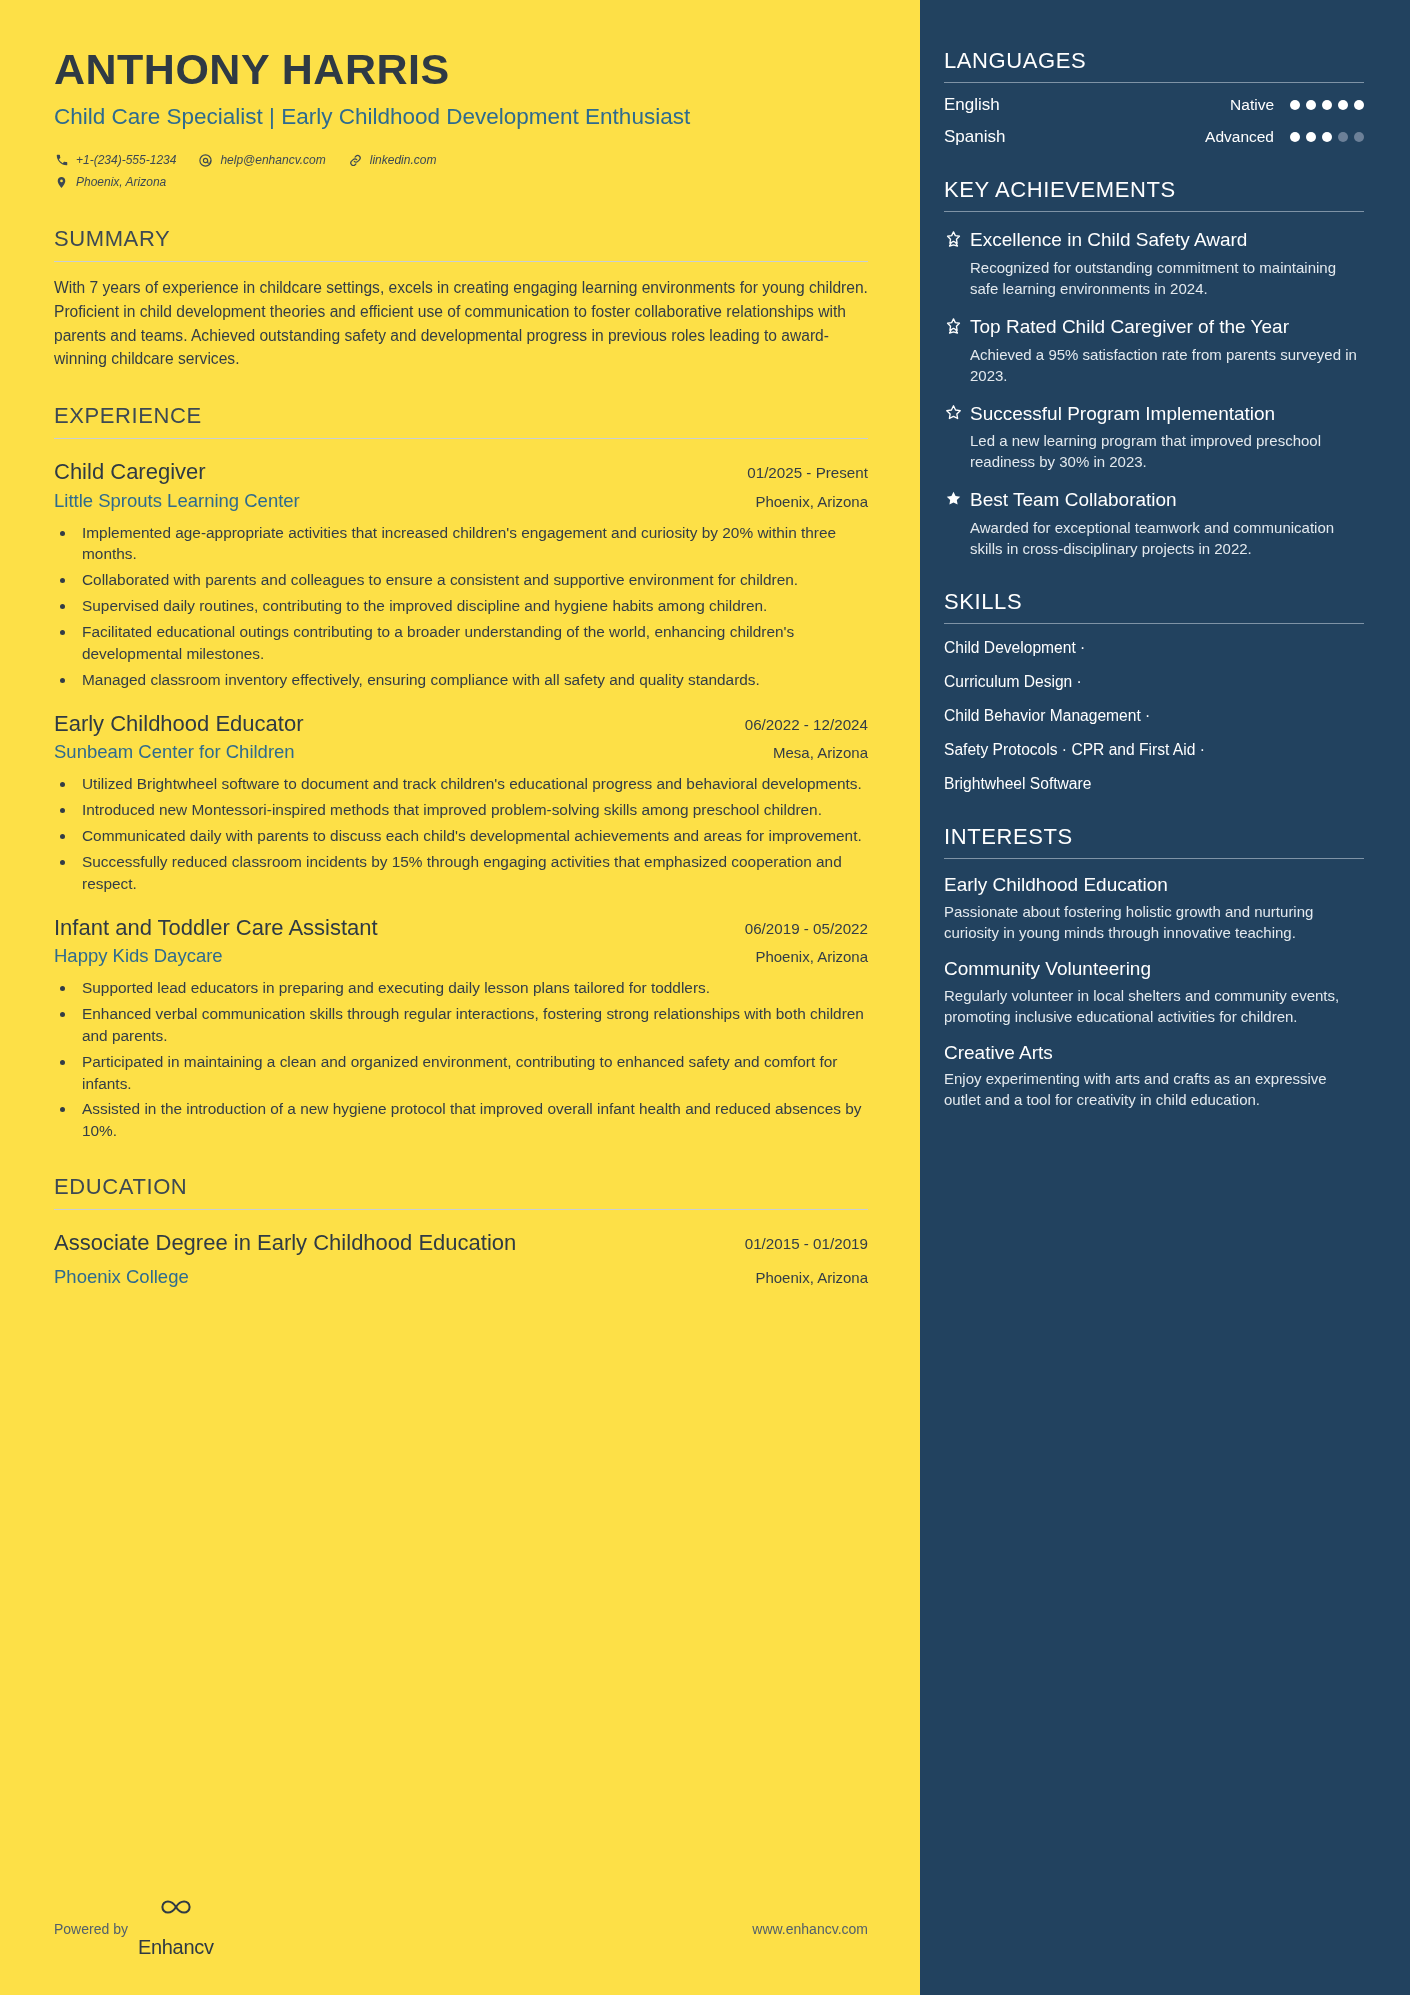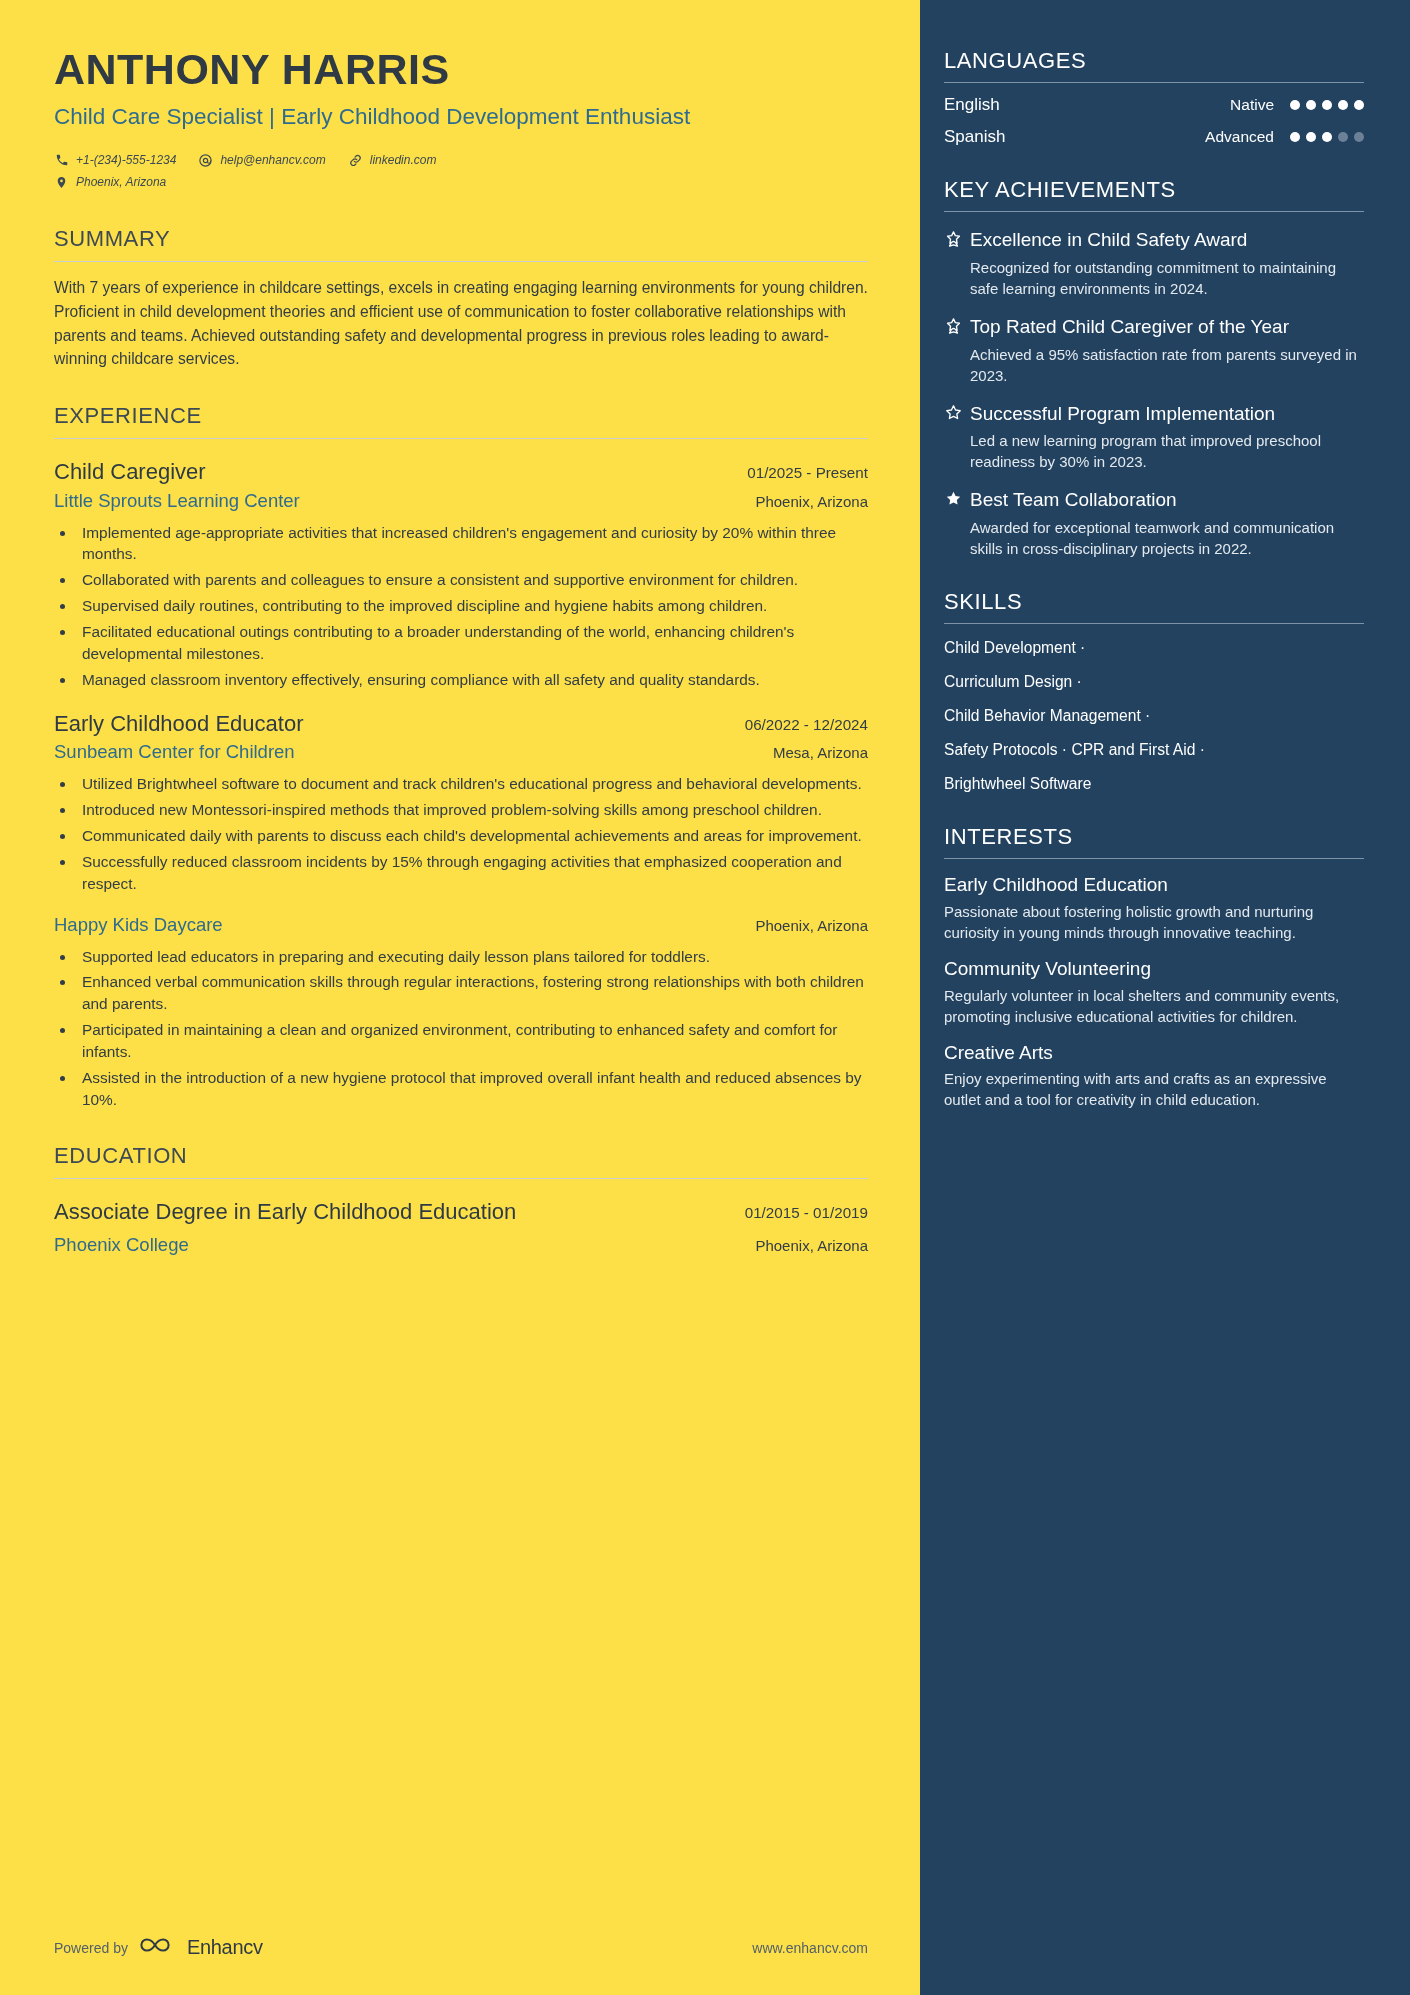--- a/index.html
+++ b/index.html
@@ -134,20 +134,21 @@
     color: #53606a;
   }
   .powered { display: flex; align-items: center; gap: 10px; }
   .brand {
     display: flex;
     align-items: center;
     gap: 15px;
     font-size: 20px;
     color: #2f3a44;
     letter-spacing: -0.3px;
+    flex-direction: column;
   }
 
   
   .sidebar {
     width: 490px;
     background: #22425f;
     color: #ffffff;
     padding: 48px 46px 0 24px;
   }
   .sb-section { margin-bottom: 6px; }
@@ -309,20 +310,24 @@
         </div>
         <ul class="bullets">
           <li>Utilized Brightwheel software to document and track children's educational progress and behavioral developments.</li>
           <li>Introduced new Montessori-inspired methods that improved problem-solving skills among preschool children.</li>
           <li>Communicated daily with parents to discuss each child's developmental achievements and areas for improvement.</li>
           <li>Successfully reduced classroom incidents by 15% through engaging activities that emphasized cooperation and respect.</li>
         </ul>
       </div>
 
       <div class="job">
+        <div class="job-head">
+          <div class="job-title">Infant and Toddler Care Assistant</div>
+          <div class="job-date">06/2019 - 05/2022</div>
+        </div>
         <div class="job-sub">
           <div class="company">Happy Kids Daycare</div>
           <div class="location">Phoenix, Arizona</div>
         </div>
         <ul class="bullets">
           <li>Supported lead educators in preparing and executing daily lesson plans tailored for toddlers.</li>
           <li>Enhanced verbal communication skills through regular interactions, fostering strong relationships with both children and parents.</li>
           <li>Participated in maintaining a clean and organized environment, contributing to enhanced safety and comfort for infants.</li>
           <li>Assisted in the introduction of a new hygiene protocol that improved overall infant health and reduced absences by 10%.</li>
         </ul>

